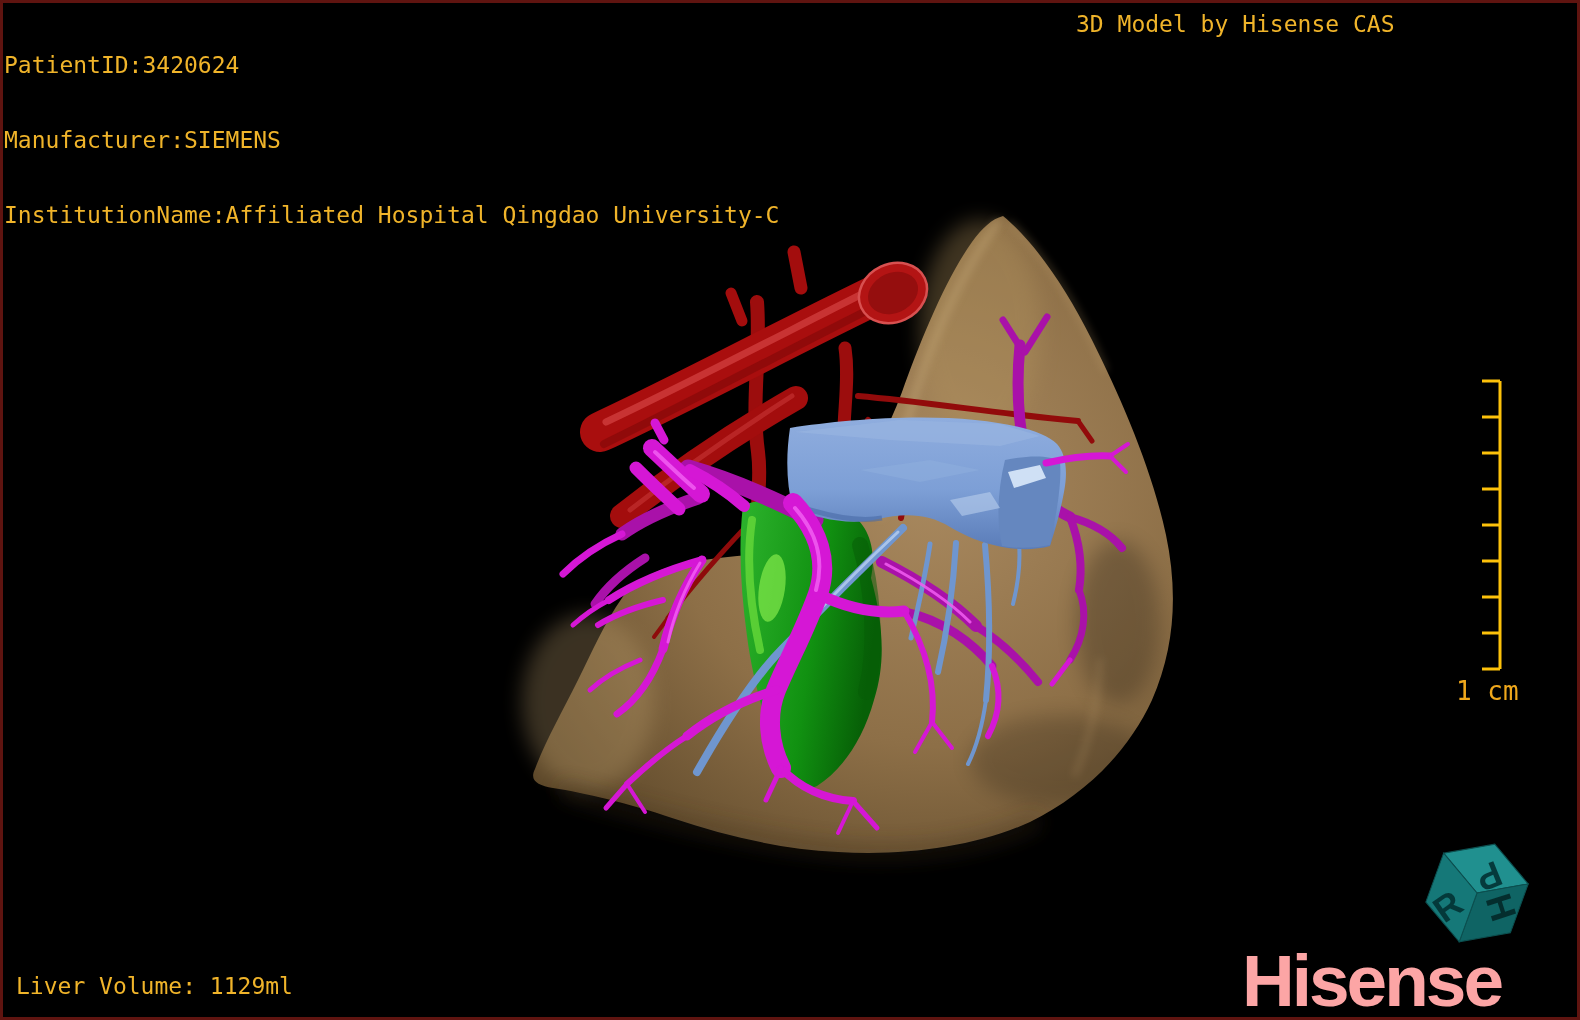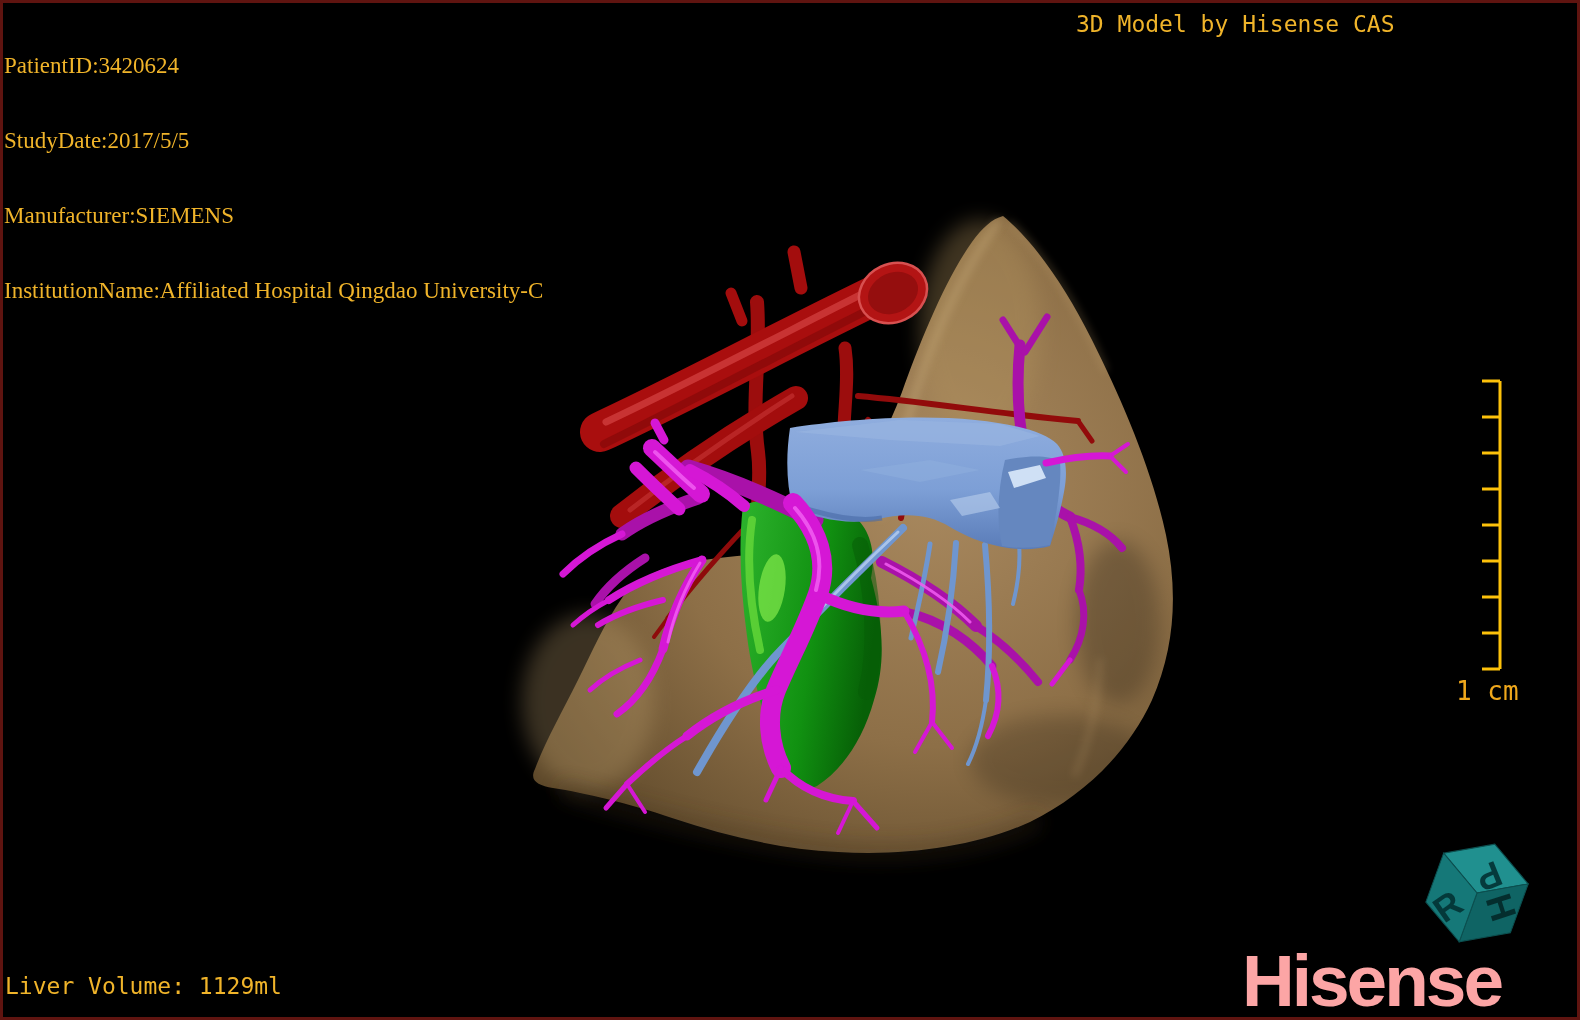--- a/index.html
+++ b/index.html
@@ -6,23 +6,23 @@
   body{
     position:relative;width:1580px;height:1020px;overflow:hidden;
     font-family:"DejaVu Sans Mono","Liberation Mono",monospace;
   }
   .frame{
     position:absolute;inset:0;border:3px solid #5f1410;box-sizing:border-box;
     pointer-events:none;z-index:50;
   }
   .viewport{position:absolute;inset:0;background:#000;text-align:right;}
   .overlay{position:absolute;color:#f0b42a;font-size:23px;line-height:25px;white-space:pre;z-index:20;}
-  .info-top-left{left:4px;top:3px;font-family:Liberation Serif, serif;}
+  .info-top-left{left:4px;top:3px;}
   .watermark-top-right{left:1076px;top:12px;}
-  .liver-volume{left:5px;top:974px;text-align:right;}
+  .liver-volume{left:16px;top:974px;text-align:right;}
   .wordmark{
     position:absolute;left:1242px;top:944px;z-index:20;
     font-family:"Liberation Sans","DejaVu Sans",sans-serif;
     font-weight:700;font-size:73px;line-height:73px;letter-spacing:-3px;
     color:#fca5a5;white-space:nowrap;
   }
   svg{position:absolute;left:0;top:0;}
 </style>
 </head>
 <body>
@@ -219,21 +219,20 @@
     <polygon points="-45,-26 0,0 0,52 -45,26" fill="#157878" stroke="#0c4f4f" stroke-width="1"></polygon>
     <text x="0" y="-22" font-size="36" font-weight="bold" font-family="Liberation Sans, sans-serif" fill="#053a3c" text-anchor="middle" transform="rotate(138 0 -26)">P</text>
     <text x="24" y="16" font-size="36" font-weight="bold" font-family="Liberation Sans, sans-serif" fill="#042e2e" text-anchor="middle" transform="rotate(52 24 8)">H</text>
     <text x="-21" y="34" font-size="36" font-weight="bold" font-family="Liberation Sans, sans-serif" fill="#04393a" text-anchor="middle" transform="rotate(-55 -21 24)">R</text>
   </g>
 </svg>
 </div>
 
 <div class="overlay info-top-left">
   <div>PatientID:3420624</div>
-  <div>StudyDate:2017/5/5</div>
   <div>Manufacturer:SIEMENS</div>
   <div>InstitutionName:Affiliated Hospital Qingdao University-C</div>
 </div>
 
 <div class="overlay watermark-top-right">3D Model by Hisense CAS</div>
 
 <div class="overlay liver-volume">Liver Volume: 1129ml</div>
 
 <div class="wordmark">Hisense</div>
 

